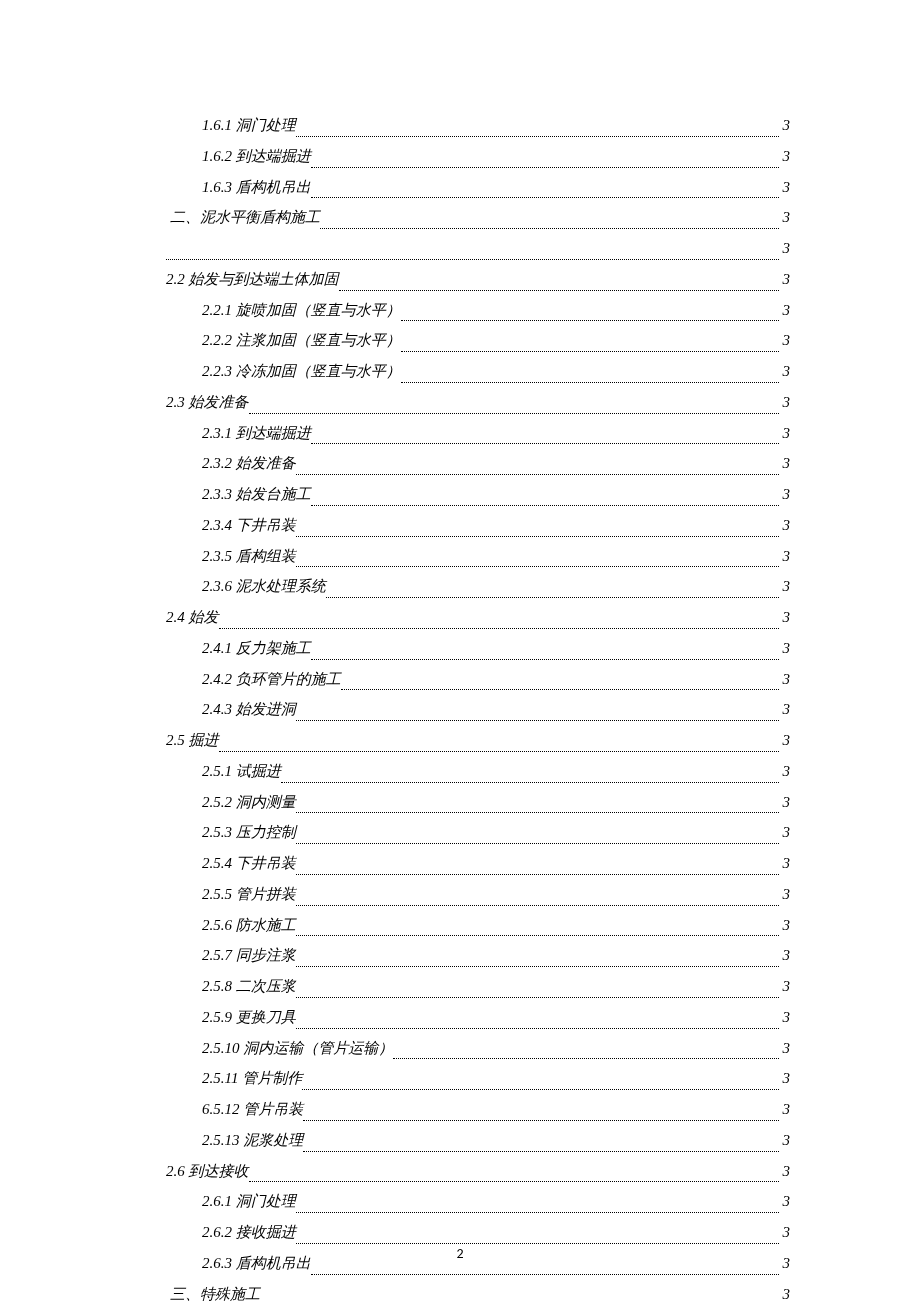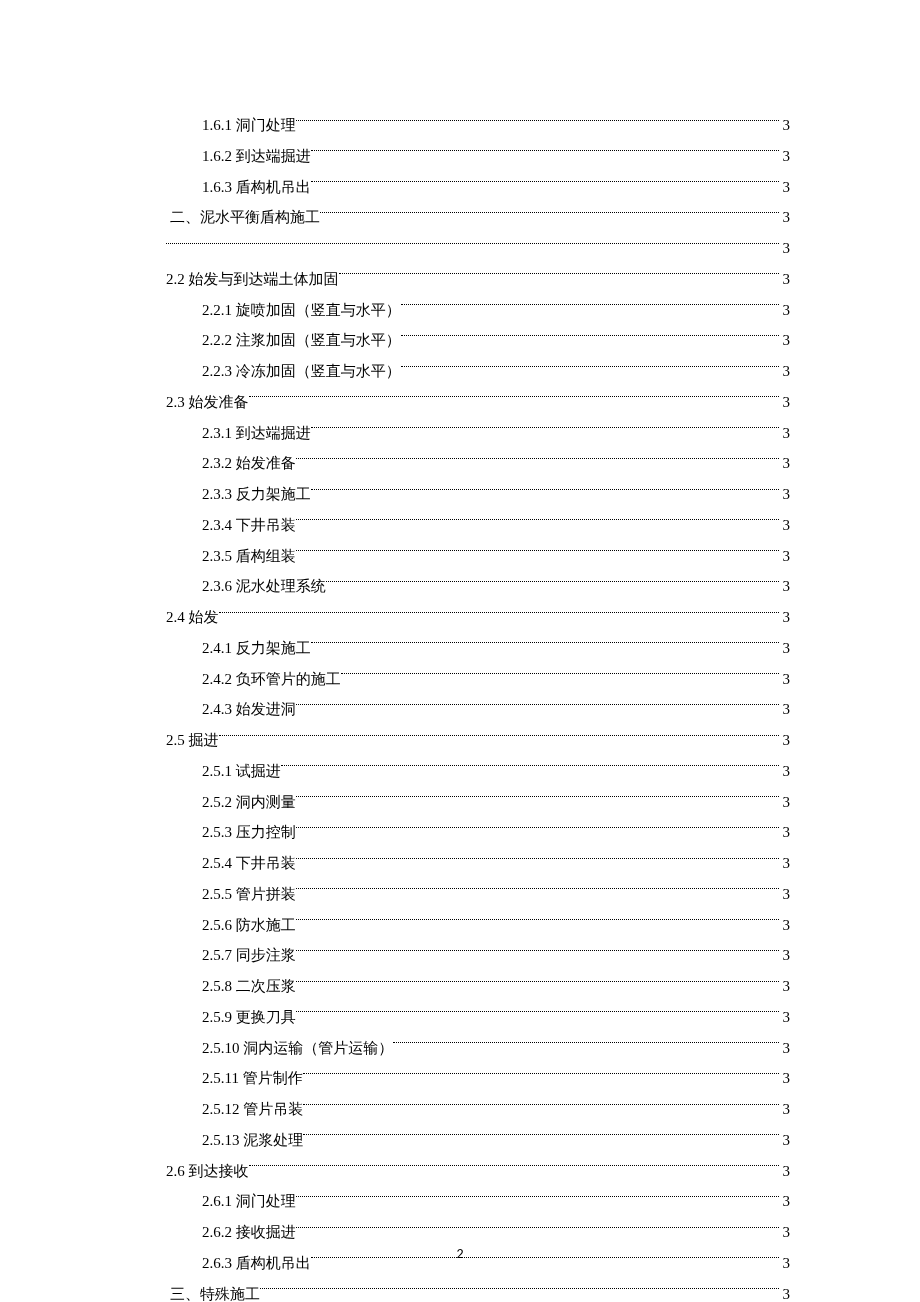--- a/index.html
+++ b/index.html
@@ -11,23 +11,24 @@
       font-size: 15px;
       color: #000;
       padding: 110px 130px 60px 130px;
       position: relative;
     }
     .toc-container {
       width: 100%;
     }
     .toc-entry {
       display: flex;
-      align-items: flex-start;
+      align-items: flex-end;
       line-height: 2.05;
       white-space: nowrap;
+      font-style: italic;
     }
     .toc-entry .label {
       flex-shrink: 0;
     }
     .toc-entry .leader {
       flex: 1;
       border-bottom: 1.5px dotted #000;
       margin: 0 2px 4px 0;
       min-width: 10px;
       height: 0.7em;
@@ -106,21 +107,21 @@
       <span class="label">2.3.1 到达端掘进</span>
       <span class="leader"></span>
       <span class="pagenum">3</span>
     </div>
     <div class="toc-entry level-3">
       <span class="label">2.3.2 始发准备</span>
       <span class="leader"></span>
       <span class="pagenum">3</span>
     </div>
     <div class="toc-entry level-3">
-      <span class="label">2.3.3 反力架施工</span>
+      <span class="label">2.3.3 始发台施工</span>
       <span class="leader"></span>
       <span class="pagenum">3</span>
     </div>
     <div class="toc-entry level-3">
       <span class="label">2.3.4 下井吊装</span>
       <span class="leader"></span>
       <span class="pagenum">3</span>
     </div>
     <div class="toc-entry level-3">
       <span class="label">2.3.5 盾构组装</span>
@@ -206,21 +207,21 @@
       <span class="label">2.5.10 洞内运输（管片运输）</span>
       <span class="leader"></span>
       <span class="pagenum">3</span>
     </div>
     <div class="toc-entry level-3">
       <span class="label">2.5.11 管片制作</span>
       <span class="leader"></span>
       <span class="pagenum">3</span>
     </div>
     <div class="toc-entry level-3">
-      <span class="label">2.5.12 管片吊装</span>
+      <span class="label">6.5.12 管片吊装</span>
       <span class="leader"></span>
       <span class="pagenum">3</span>
     </div>
     <div class="toc-entry level-3">
       <span class="label">2.5.13 泥浆处理</span>
       <span class="leader"></span>
       <span class="pagenum">3</span>
     </div>
     <div class="toc-entry level-2">
       <span class="label">2.6 到达接收</span>

